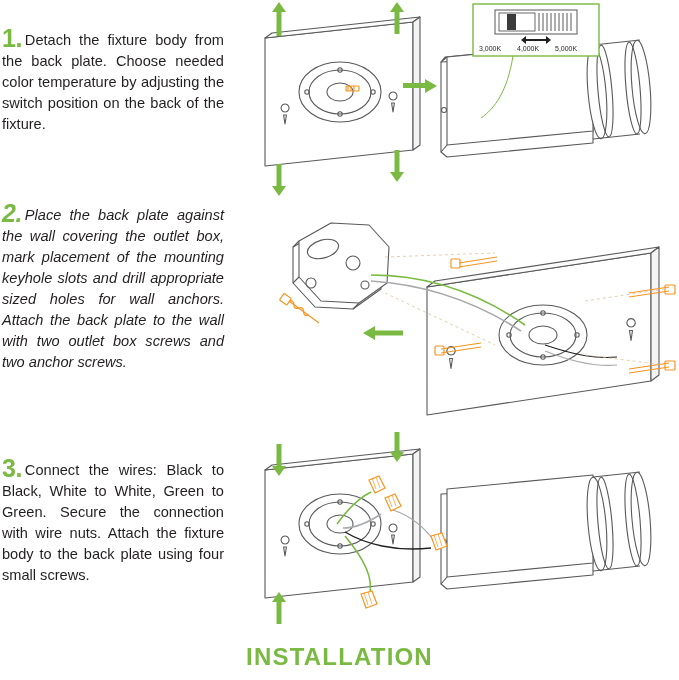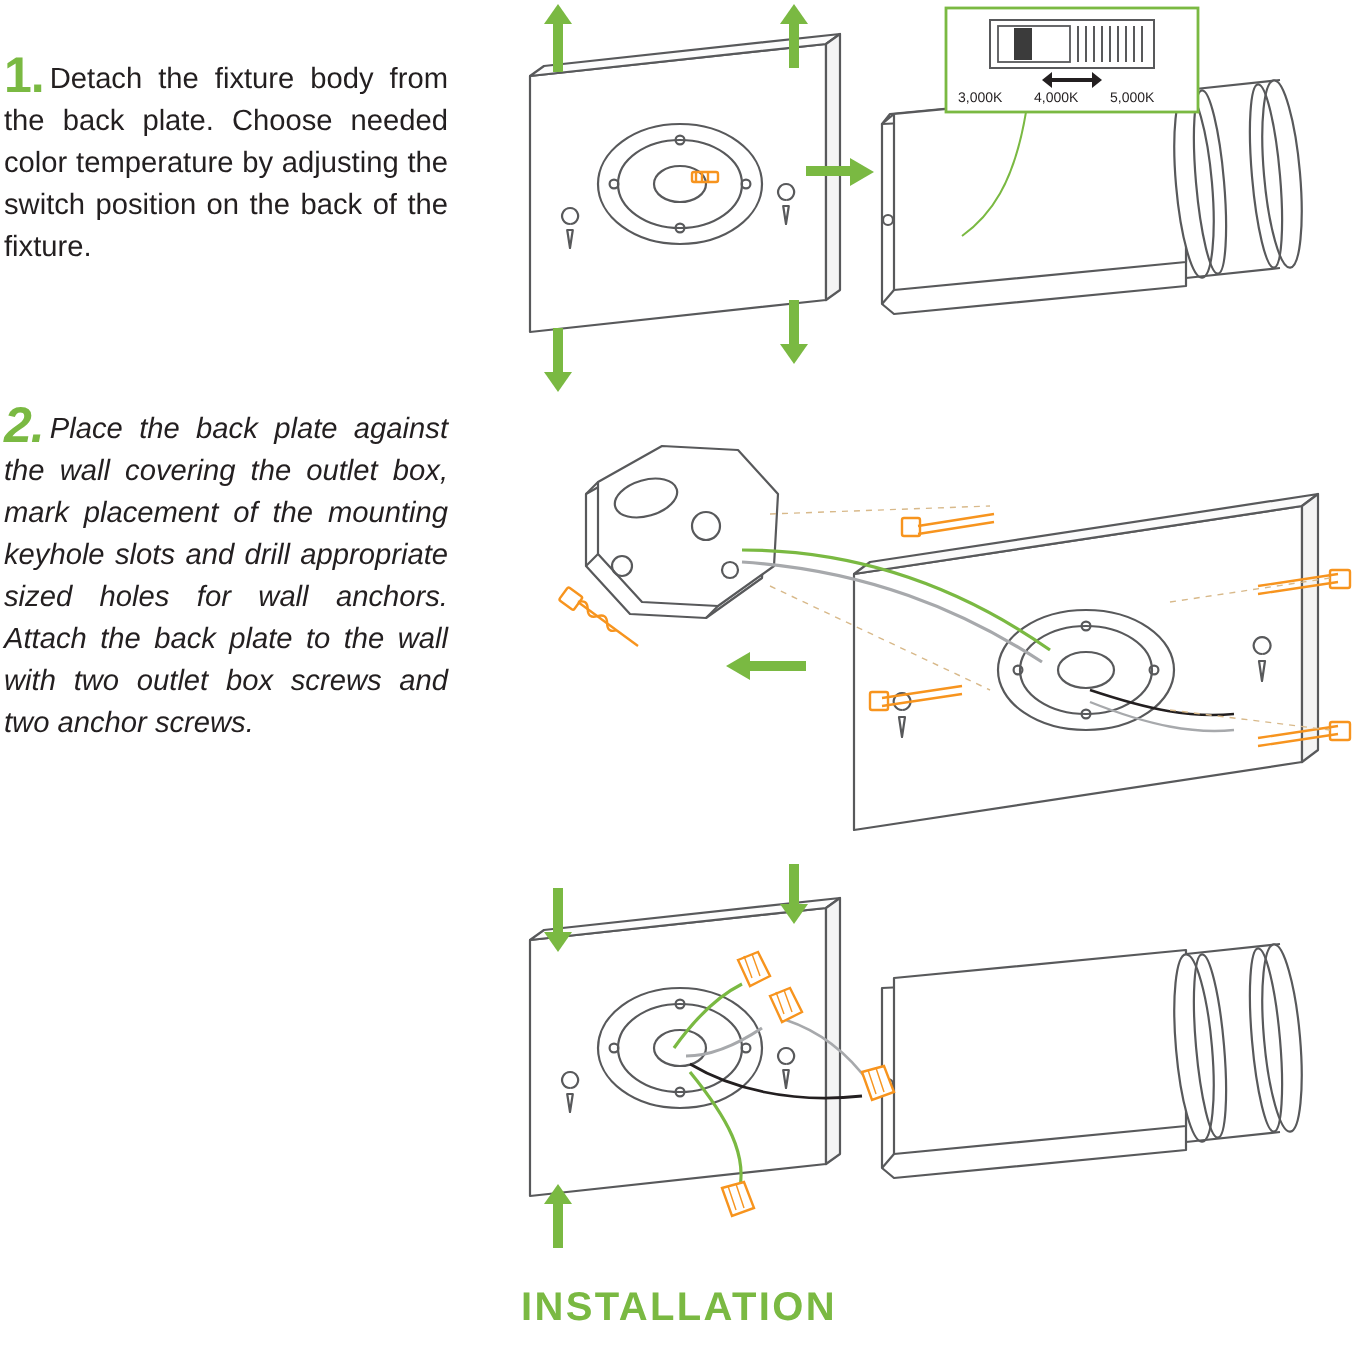--- a/index.html
+++ b/index.html
@@ -46,21 +46,21 @@
 
   .step-body { display: inline; margin-top: 12px; }
 
   
   .footer-title {
     position: absolute;
     left: 0;
     right: 0;
     top: 643px;
     text-align: center;
-    font-size: 20px;
+    font-size: 24px;
     font-weight: bold;
     letter-spacing: 1.2px;
     color: #7ab942;
   }
 
   
   .diagram {
     position: absolute;
   }
   #diagram-1 { left: 245px; top: 0px;   width: 434px; height: 200px; }
@@ -82,20 +82,23 @@
 <div class="page">
 
   <div class="step" id="step-1">
     <span class="num">1.</span><span class="step-body">Detach the fixture body from the back plate. Choose needed color temperature by adjusting the switch position on the back of the fixture.</span>
   </div>
 
   <div class="step" id="step-2">
     <span class="num">2.</span><span class="step-body">Place the back plate against the wall covering the outlet box, mark placement of the mounting keyhole slots and drill appropriate sized holes for wall anchors. Attach the back plate to the wall with two outlet box screws and two anchor screws.</span>
   </div>
 
+  <div class="step" id="step-3">
+    <span class="num">3.</span><span class="step-body">Connect the wires: Black to Black, White to White, Green to Green. Secure the connection with wire nuts. Attach the fixture body to the back plate using four small screws.</span>
+  </div>
 
   <div class="diagram" id="diagram-1">
     <svg width="434" height="200" viewBox="0 0 434 200" xmlns="http://www.w3.org/2000/svg">
       <g fill="none" stroke="#58595b" stroke-width="1.1" stroke-linejoin="round">
 
         <polygon points="20,38 168,22 168,150 20,166" fill="#ffffff"></polygon>
         <polygon points="20,38 27,33 175,17 168,22" fill="#fcfcfc"></polygon>
         <polygon points="168,22 175,17 175,145 168,150" fill="#f4f4f4"></polygon>
 
         <ellipse cx="95" cy="92" rx="41" ry="30"></ellipse>

